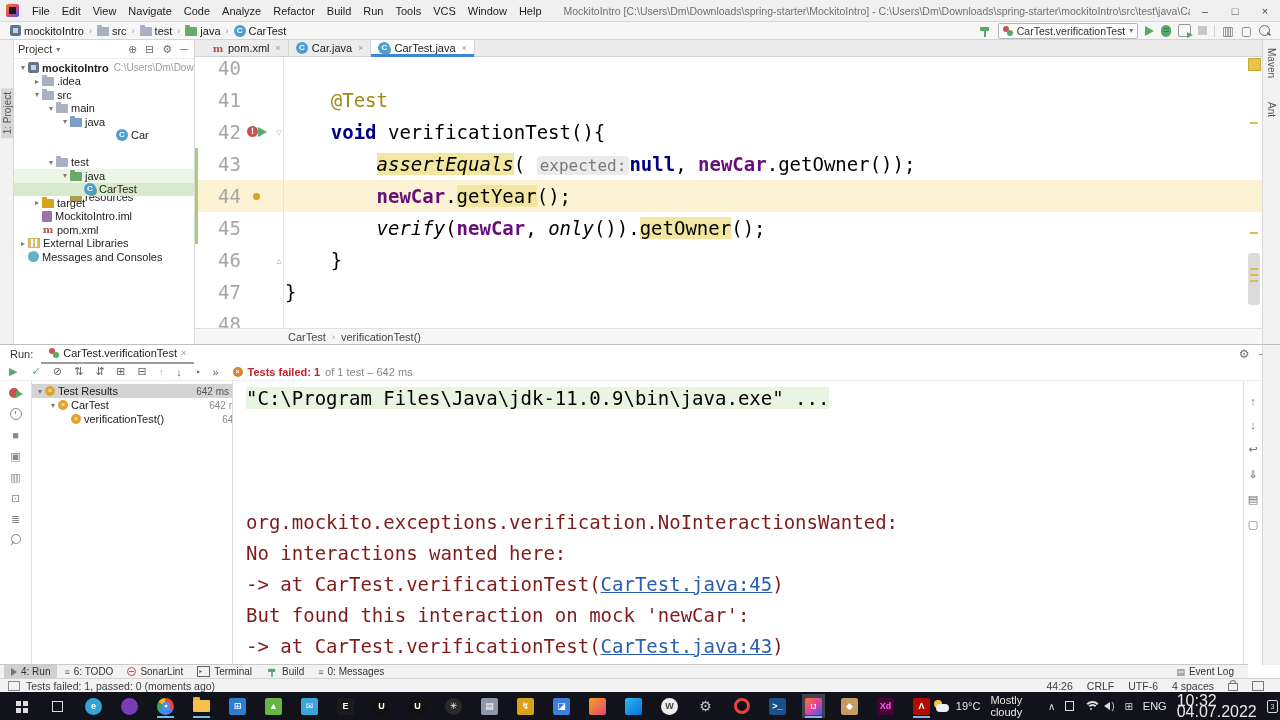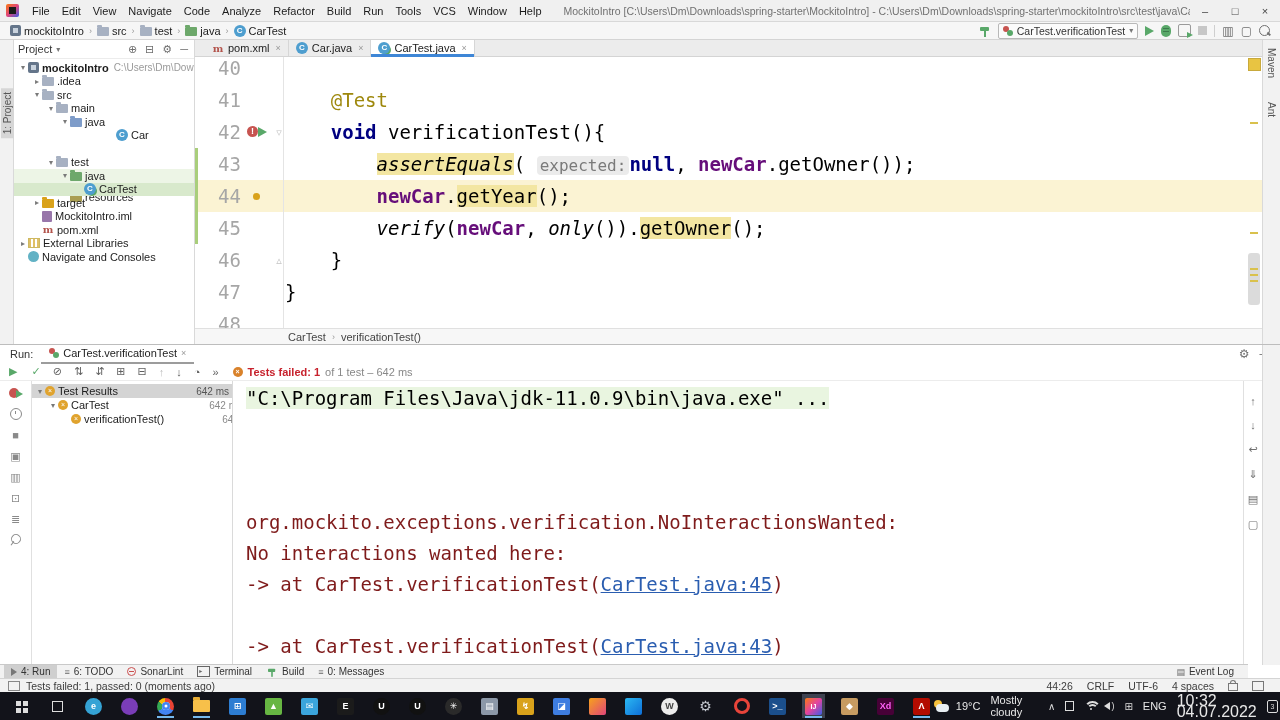--- a/index.html
+++ b/index.html
@@ -349,21 +349,21 @@
         <span class="lbl">pom.xml</span>
       </div>
       <div class="p-row" style="top: 177.5px; padding-left: 4px;">
         <span class="chev">▸</span>
         <span class="ic ic-lib"></span>
         <span class="lbl">External Libraries</span>
       </div>
       <div class="p-row" style="top: 191px; padding-left: 4px;">
         <span class="chev"></span>
         <span class="ic ic-scratch"></span>
-        <span class="lbl">Navigate and Consoles</span>
+        <span class="lbl">Messages and Consoles</span>
       </div>
     </div>
 </div>
 
 <div class="abs" id="tabs">
     <span class="etab">
       <span class="ic ic-maven"></span>
       <span>pom.xml</span>
       <span class="x">×</span>
     </span>
@@ -509,20 +509,21 @@
       </div>
     </div>
   <div id="console" class="mono">
       <div class="con-row" style="top: 2px;"><span class="k-cmd">"C:\Program Files\Java\jdk-11.0.9\bin\java.exe" ...</span></div>
       <div class="con-row" style="top: 33px;"></div>
       <div class="con-row" style="top: 64px;"></div>
       <div class="con-row" style="top: 95px;"></div>
       <div class="con-row" style="top: 126px;"><span class="k-err">org.mockito.exceptions.verification.NoInteractionsWanted:</span></div>
       <div class="con-row" style="top: 157px;"><span class="k-err">No interactions wanted here:</span></div>
       <div class="con-row" style="top: 188px;"><span class="k-err">-&gt; at CarTest.verificationTest(</span><span class="k-link">CarTest.java:45</span><span class="k-err">)</span></div>
+      <div class="con-row" style="top: 219px;"><span class="k-err">But found this interaction on mock 'newCar':</span></div>
       <div class="con-row" style="top: 250px;"><span class="k-err">-&gt; at CarTest.verificationTest(</span><span class="k-link">CarTest.java:43</span><span class="k-err">)</span></div>
     </div>
   <div id="con-bar">
     <span>↑</span>
     <span>↓</span>
     <span>↩</span>
     <span>⇓</span>
     <span>▤</span>
     <span>▢</span>
   </div>

